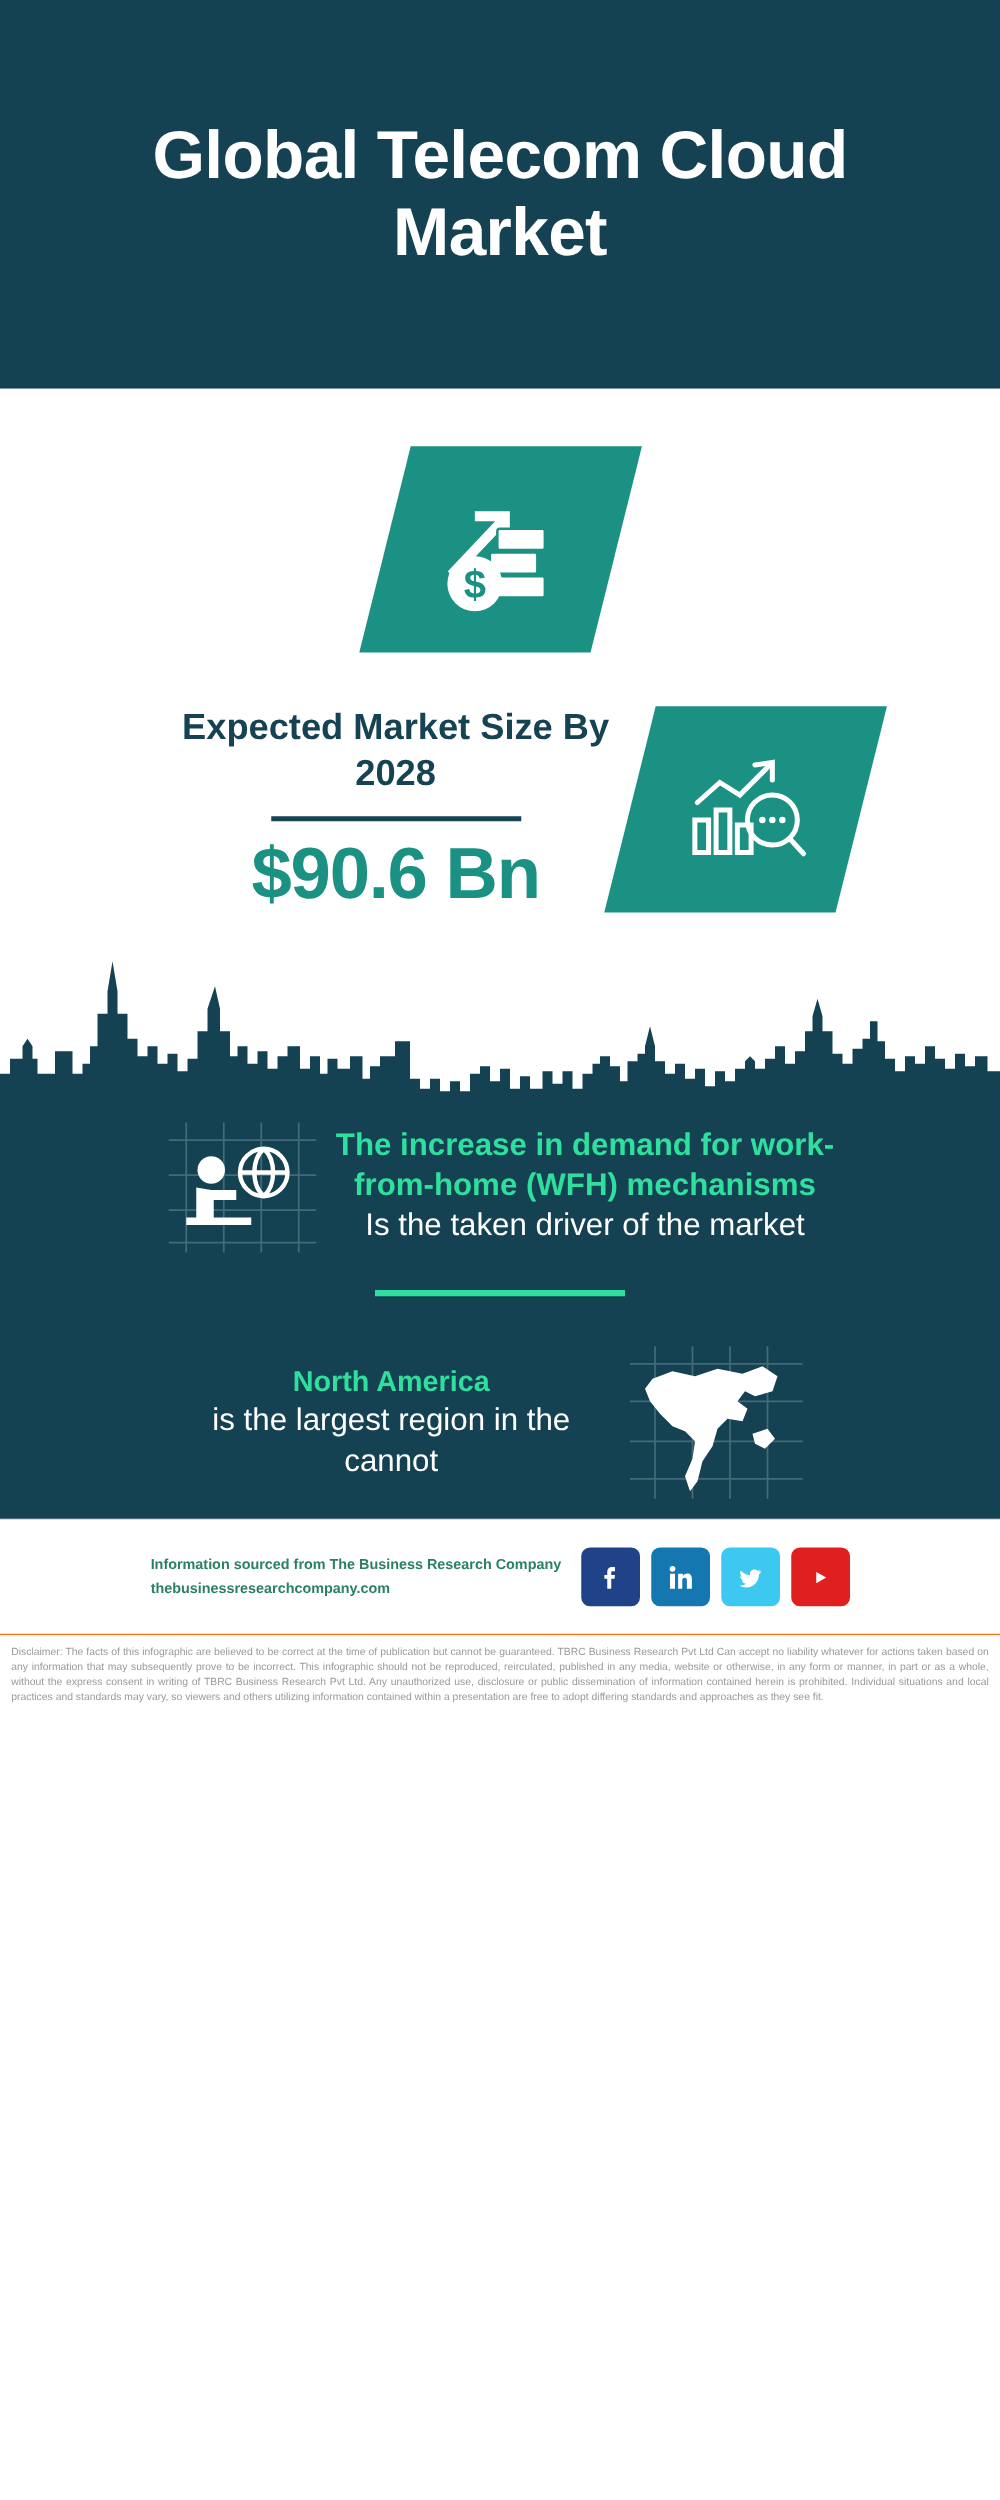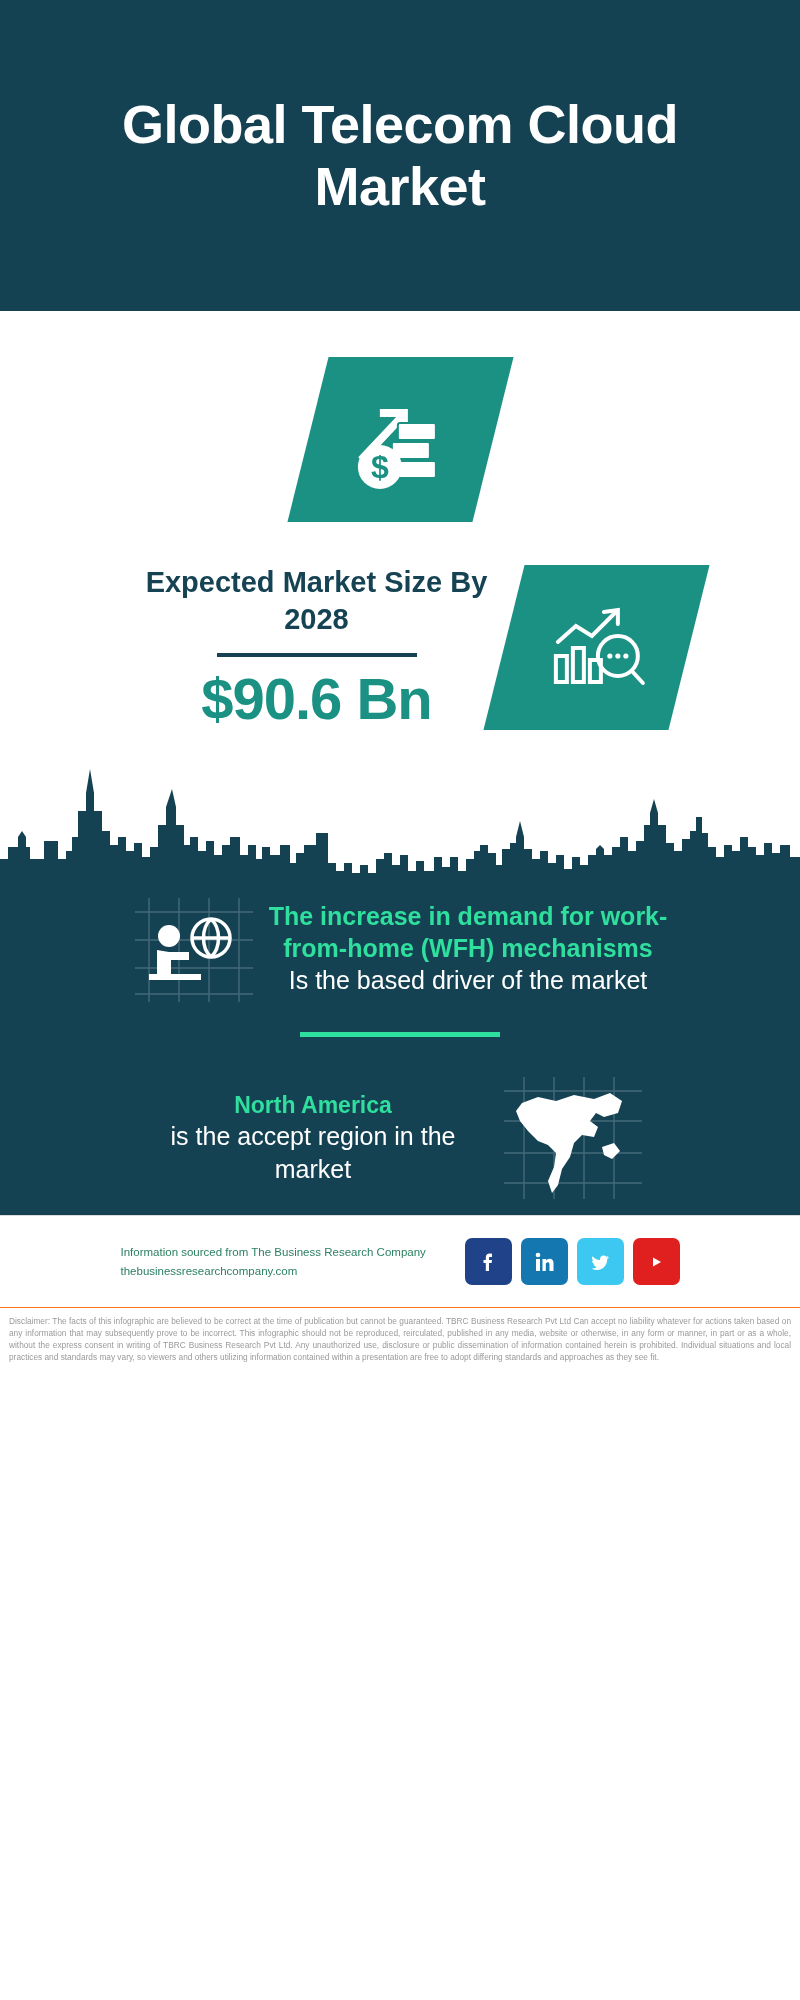--- a/index.html
+++ b/index.html
@@ -115,20 +115,21 @@
 
   
   .sourcebar {
     background:#ffffff;
     height:92px;
     display:flex;
     align-items:center;
     justify-content:center;
     gap:6px;
     border-top:1px solid #dcdcdc;
+    font-weight:bold;
   }
   .source-text { font-size:11.5px; color:#2c8062; line-height:1.65; width:338px; }
   .socials { display:flex; gap:9px; }
   .soc {
     width:47px; height:47px;
     border-radius:7px;
     display:flex; align-items:center; justify-content:center;
   }
   .soc svg { display:block; }
 
@@ -219,30 +220,30 @@
               <path d="M30 58 L30 82 L22 82 L22 88 L74 88 L74 82 L44 82 L44 68 L62 68 L62 60 L42 60 Z"></path>
             </g>
             <g stroke="#ffffff" stroke-width="3.5" fill="none">
               <circle cx="84" cy="46" r="19"></circle>
               <path d="M65 46 H103 M84 27 C74 36 74 56 84 65 M84 27 C94 36 94 56 84 65"></path>
             </g>
           </svg>
         </div>
         <div class="dtext">
           <div class="dhead">The increase in demand for work-from-home (WFH) mechanisms</div>
-          <div class="dsub">Is the based driver of the market</div>
+          <div class="dsub">Is the taken driver of the market</div>
         </div>
       </div>
 
       <div class="divider-green"></div>
 
       <div class="drow" style="padding-bottom:12px;">
         <div class="dtext" style="width:360px;">
           <div class="dhead" style="font-size:23px;">North America</div>
-          <div class="dsub">is the accept region in the market</div>
+          <div class="dsub">is the largest region in the cannot</div>
         </div>
         <div class="dicon" style="width:160px;">
           <svg width="150" height="130" viewBox="0 0 150 130">
             <g stroke="#436a78" stroke-width="1.4" fill="none">
               <path d="M6 18 H144 M6 48 H144 M6 80 H144 M6 110 H144"></path>
               <path d="M26 4 V126 M56 4 V126 M86 4 V126 M116 4 V126"></path>
             </g>
             <path fill="#ffffff" d="M24 30 L40 24 L58 28 L76 22 L96 26 L112 20 L124 28 L120 40 L106 44 L98 40 L92 48 L100 54 L96 64 L84 62 L76 70 L72 84 L64 96 L60 112 L54 120 L50 108 L56 94 L58 80 L50 72 L40 68 L30 58 L22 48 L18 38 Z"></path>
             <path fill="#ffffff" d="M104 74 L116 70 L122 78 L114 86 L106 82 Z"></path>
           </svg>

